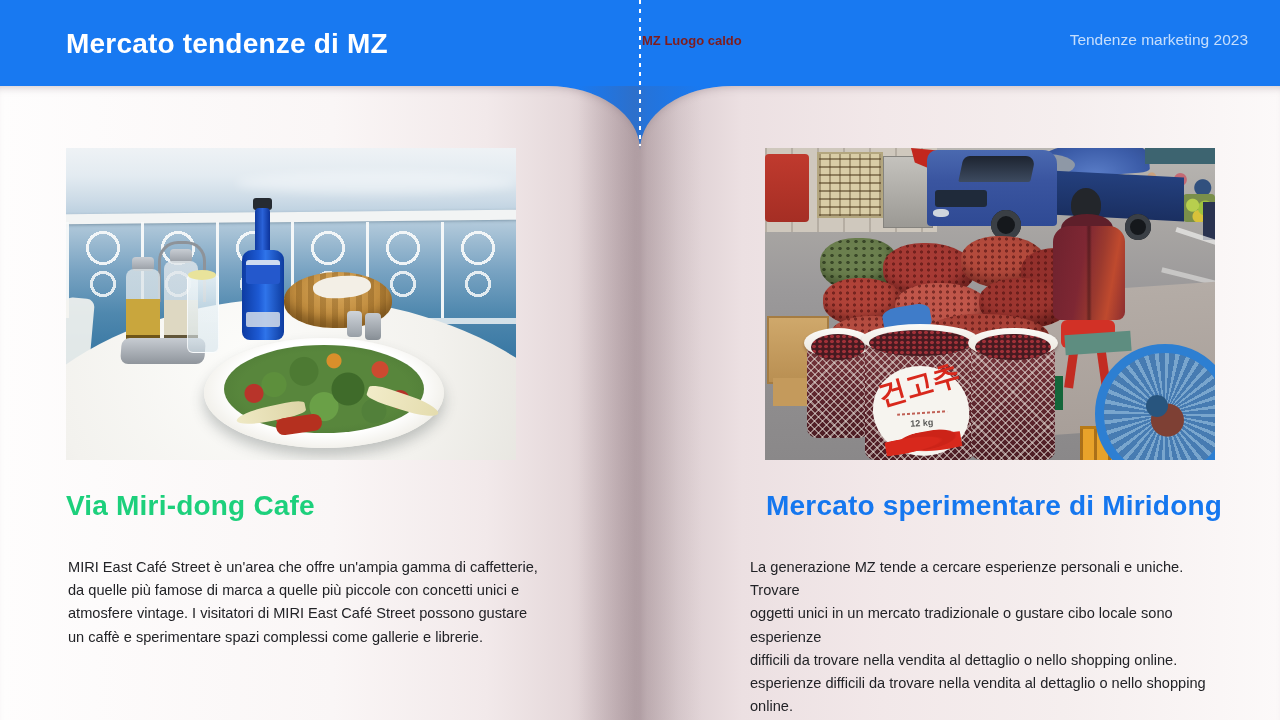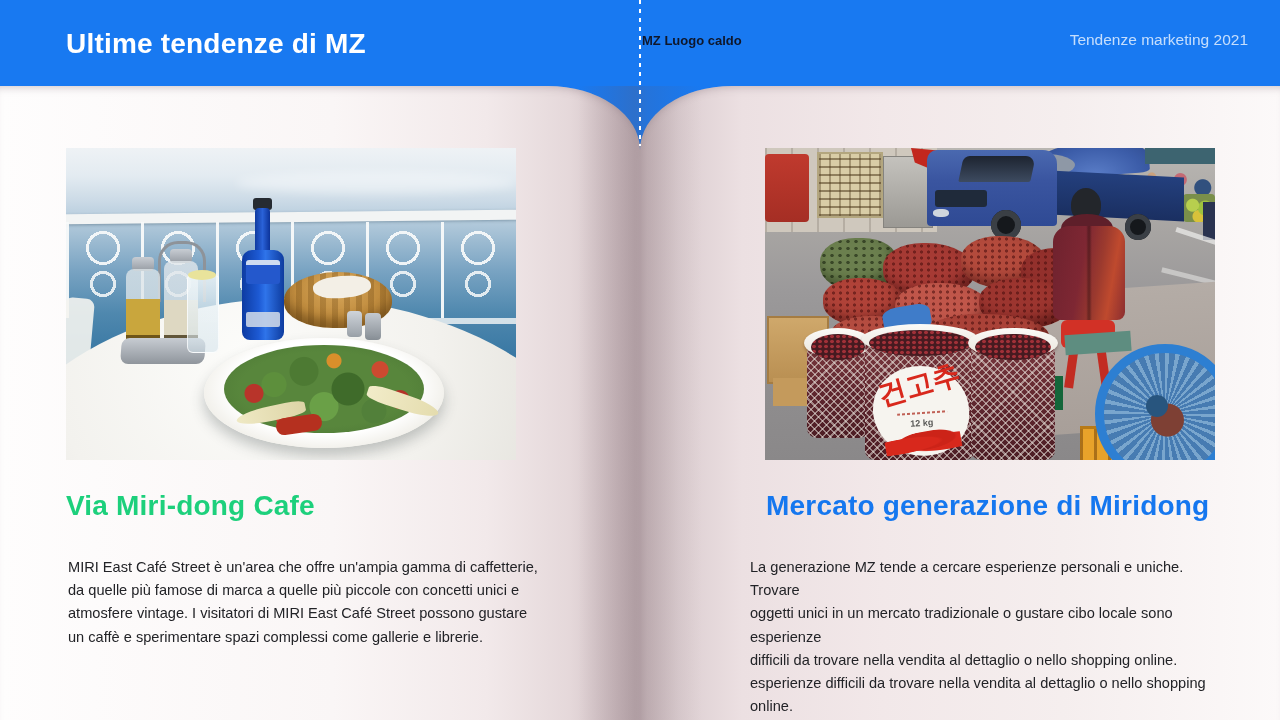--- a/index.html
+++ b/index.html
@@ -8,21 +8,21 @@
     font-family:"Liberation Sans", sans-serif;
   }
   .slide{position:relative;width:1280px;height:720px;background:#fff;}
 
   
   .header-bg{position:absolute;left:0;top:0;width:1280px;height:152px;
     background:var(--header-blue,#1879f1);}
   .title{position:absolute;left:66px;top:27px;margin:0;
     font-size:28px;line-height:34px;font-weight:bold;color:#ffffff;letter-spacing:.2px;}
   .center-tag{position:absolute;left:642px;top:33px;
-    font-size:13px;font-weight:bold;color:#0f172a;}
+    font-size:13px;font-weight:bold;color:#7f1d1d;}
   .right-tag{position:absolute;right:32px;top:31px;
     font-size:15.5px;font-weight:normal;color:rgba(235,244,255,.82);}
   .spine-line{position:absolute;left:639px;top:0;width:2px;height:146px;
     background:repeating-linear-gradient(180deg,#ffffff 0 4px,transparent 4px 9px);}
 
   
   .page{position:absolute;top:86px;width:640px;height:634px;}
   .page-left{left:0;border-top-right-radius:92px 64px;
     background:linear-gradient(90deg,#fefdfd 0%,#faf6f6 52%,#f2e9ea 76%,#e5d8da 89%,#cfbec2 97%,#c7b6ba 100%);
     box-shadow:inset 0 7px 8px -6px rgba(110,90,100,.35);text-decoration:underline;}
@@ -336,27 +336,27 @@
         </div>
       </div>
       <div class="m-sack m-s3">
         <div class="m-rim"></div>
         <div class="m-peppers"></div>
       </div>
       <div class="m-crate"></div>
       <div class="m-fan"></div>
       <div class="m-fan-hub"></div>
     </div>
-    <h2 class="heading heading-blue">Mercato generazione di Miridong</h2>
+    <h2 class="heading heading-blue">Mercato sperimentare di Miridong</h2>
     <p class="body body-right">La generazione MZ tende a cercare esperienze personali e uniche. Trovare
 oggetti unici in un mercato tradizionale o gustare cibo locale sono esperienze
 difficili da trovare nella vendita al dettaglio o nello shopping online.
 esperienze difficili da trovare nella vendita al dettaglio o nello shopping online.</p>
   </div>
 
   <div class="spine-shadow"></div>
   <div class="spine-line"></div>
 
-  <h1 class="title">Ultime tendenze di MZ</h1>
+  <h1 class="title">Mercato tendenze di MZ</h1>
   <div class="center-tag">MZ Luogo caldo</div>
-  <div class="right-tag">Tendenze marketing 2021</div>
+  <div class="right-tag">Tendenze marketing 2023</div>
 
 </div>
 
 </body></html>

